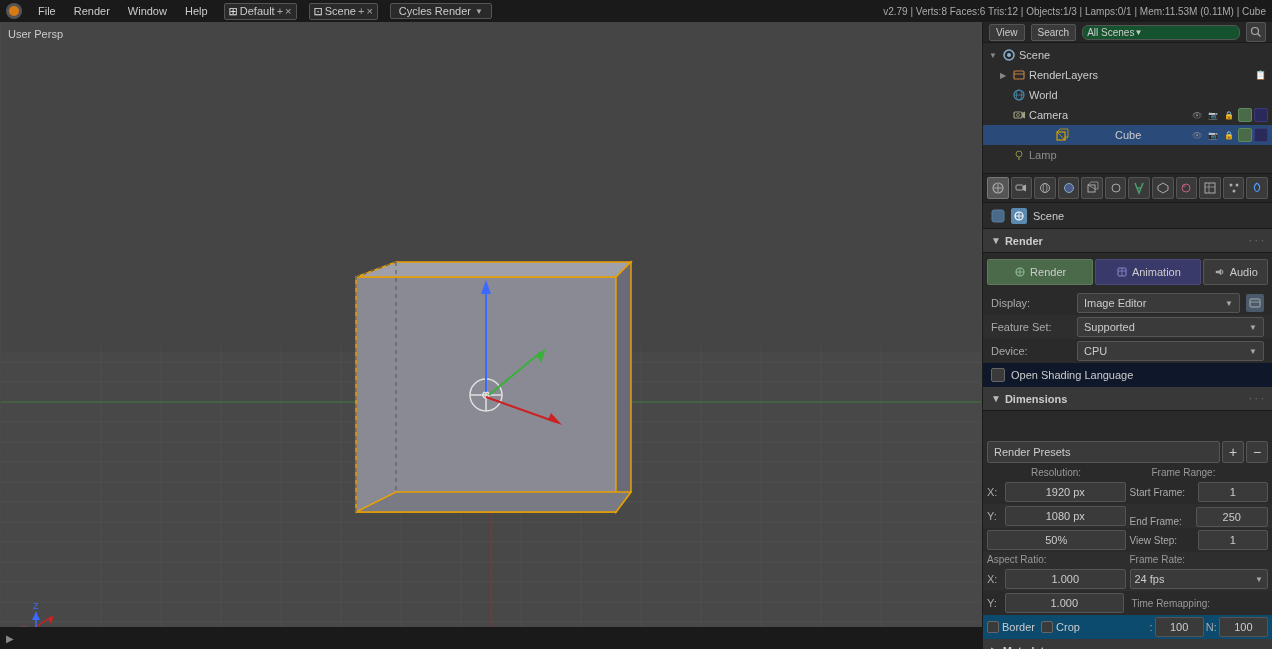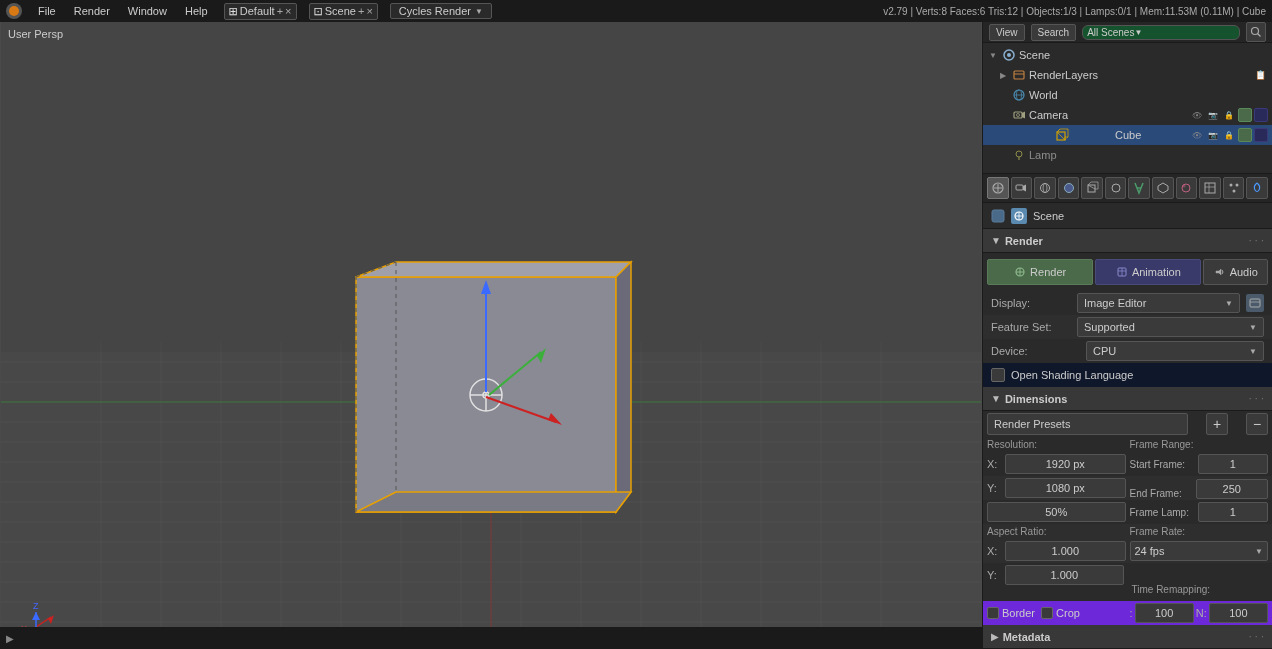--- a/index.html
+++ b/index.html
@@ -317,23 +317,24 @@
       display: flex; align-items: center; justify-content: center;
       cursor: pointer;
     }
 
     
     .presets-row {
       display: flex;
       align-items: center;
       height: 26px;
       padding: 0 4px;
-      gap: 18px;
+      gap: 2px;
       background: #2a2a2a;
       flex-shrink: 0;
+      margin-top: 28px;
     }
     .presets-dropdown {
       flex: 1;
       height: 22px;
       background: #3a3a3a;
       border: 1px solid #555;
       color: #ccc;
       font-size: 11px;
       display: flex; align-items: center;
       padding: 0 6px;
@@ -755,21 +756,21 @@
     <div class="prop-row" style="background:#2e2e2e;">
       <span class="prop-label">Feature Set:</span>
       <div class="prop-dropdown" style="flex:1;">
         <span>Supported</span>
         <span style="font-size:8px;color:#aaa;">▼</span>
       </div>
     </div>
 
     <div class="prop-row">
       <span class="prop-label">Device:</span>
-      <div class="prop-dropdown" style="flex:1;margin-left:9px;">
+      <div class="prop-dropdown" style="flex:1;">
         <span>CPU</span>
         <span style="font-size:8px;color:#aaa;">▼</span>
       </div>
     </div>
 
     <div class="prop-checkbox-row">
       <div class="prop-checkbox"></div>
       <span style="color:#ccc;font-size:11px;">Open Shading Language</span>
     </div>
 
@@ -781,21 +782,21 @@
 
     <div class="presets-row">
       <div class="presets-dropdown">
         <span>Render Presets</span>
       </div>
       <div class="presets-btn">+</div>
       <div class="presets-btn">−</div>
     </div>
 
     <div style="display:flex;background:#2a2a2a;flex-shrink:0;padding:2px 4px;">
-      <div style="flex:1;color:#999;font-size:10px;">Resolution:</div>
+      <div style="flex:1;color:#999;font-size:10px;margin-left:44px;">Resolution:</div>
       <div style="flex:1;color:#999;font-size:10px;padding-left:4px;">Frame Range:</div>
     </div>
 
     <div style="display:flex;background:#2a2a2a;flex-shrink:0;padding:1px 4px;">
       <div style="flex:1;display:flex;align-items:center;gap:2px;height:22px;">
         <span style="color:#aaa;font-size:11px;width:16px;">X:</span>
         <div style="flex:1;height:20px;background:#3a3a3a;border:1px solid #555;color:#ccc;font-size:11px;display:flex;align-items:center;justify-content:center;border-radius:2px;cursor:text;">
           <span>1920 px</span>
         </div>
       </div>
@@ -825,21 +826,21 @@
     </div>
 
     <div style="display:flex;background:#2a2a2a;flex-shrink:0;padding:1px 4px;">
       <div style="flex:1;display:flex;align-items:center;height:22px;">
         <div style="flex:1;height:20px;background:#3a3a3a;border:1px solid #555;color:#ccc;font-size:11px;display:flex;align-items:center;justify-content:center;border-radius:2px;cursor:text;">
           <span>50%</span>
         </div>
       </div>
       <div style="width:4px;"></div>
       <div style="flex:1;display:flex;align-items:center;gap:2px;height:22px;">
-        <span style="color:#aaa;font-size:10px;width:66px;flex-shrink:0;">Frame Lamp:</span>
+        <span style="color:#aaa;font-size:10px;width:66px;flex-shrink:0;">View Step:</span>
         <div style="flex:1;height:20px;background:#3a3a3a;border:1px solid #555;color:#ccc;font-size:11px;display:flex;align-items:center;justify-content:center;border-radius:2px;cursor:text;">
           <span>1</span>
         </div>
       </div>
     </div>
 
     <div style="display:flex;background:#2e2e2e;flex-shrink:0;padding:2px 4px;">
       <div style="flex:1;color:#999;font-size:10px;">Aspect Ratio:</div>
       <div style="flex:1;color:#999;font-size:10px;padding-left:4px;">Frame Rate:</div>
     </div>
@@ -861,26 +862,26 @@
     </div>
 
     <div style="display:flex;background:#2a2a2a;flex-shrink:0;padding:1px 4px;">
       <div style="flex:1;display:flex;align-items:center;gap:2px;height:22px;">
         <span style="color:#aaa;font-size:11px;width:16px;">Y:</span>
         <div style="flex:1;height:20px;background:#3a3a3a;border:1px solid #555;color:#ccc;font-size:11px;display:flex;align-items:center;justify-content:center;border-radius:2px;cursor:text;">
           <span>1.000</span>
         </div>
       </div>
       <div style="width:4px;"></div>
-      <div style="flex:1;display:flex;align-items:center;height:22px;padding-left:4px;margin-top:14px;">
+      <div style="flex:1;display:flex;align-items:center;height:22px;padding-left:4px;">
         <span style="color:#999;font-size:10px;">Time Remapping:</span>
       </div>
     </div>
 
-    <div style="display:flex;background:#6d28d9;flex-shrink:0;padding:1px 4px;">
+    <div style="display:flex;background:#0c4a6e;flex-shrink:0;padding:1px 4px;gap:20px;">
       <div style="flex:1;display:flex;align-items:center;gap:6px;height:22px;">
         <div style="display:flex;align-items:center;gap:3px;">
           <div style="width:12px;height:12px;background:#3a3a3a;border:1px solid #666;border-radius:2px;cursor:pointer;"></div>
           <span style="color:#ccc;font-size:11px;">Border</span>
         </div>
         <div style="display:flex;align-items:center;gap:3px;">
           <div style="width:12px;height:12px;background:#3a3a3a;border:1px solid #666;border-radius:2px;cursor:pointer;"></div>
           <span style="color:#ccc;font-size:11px;">Crop</span>
         </div>
       </div>

